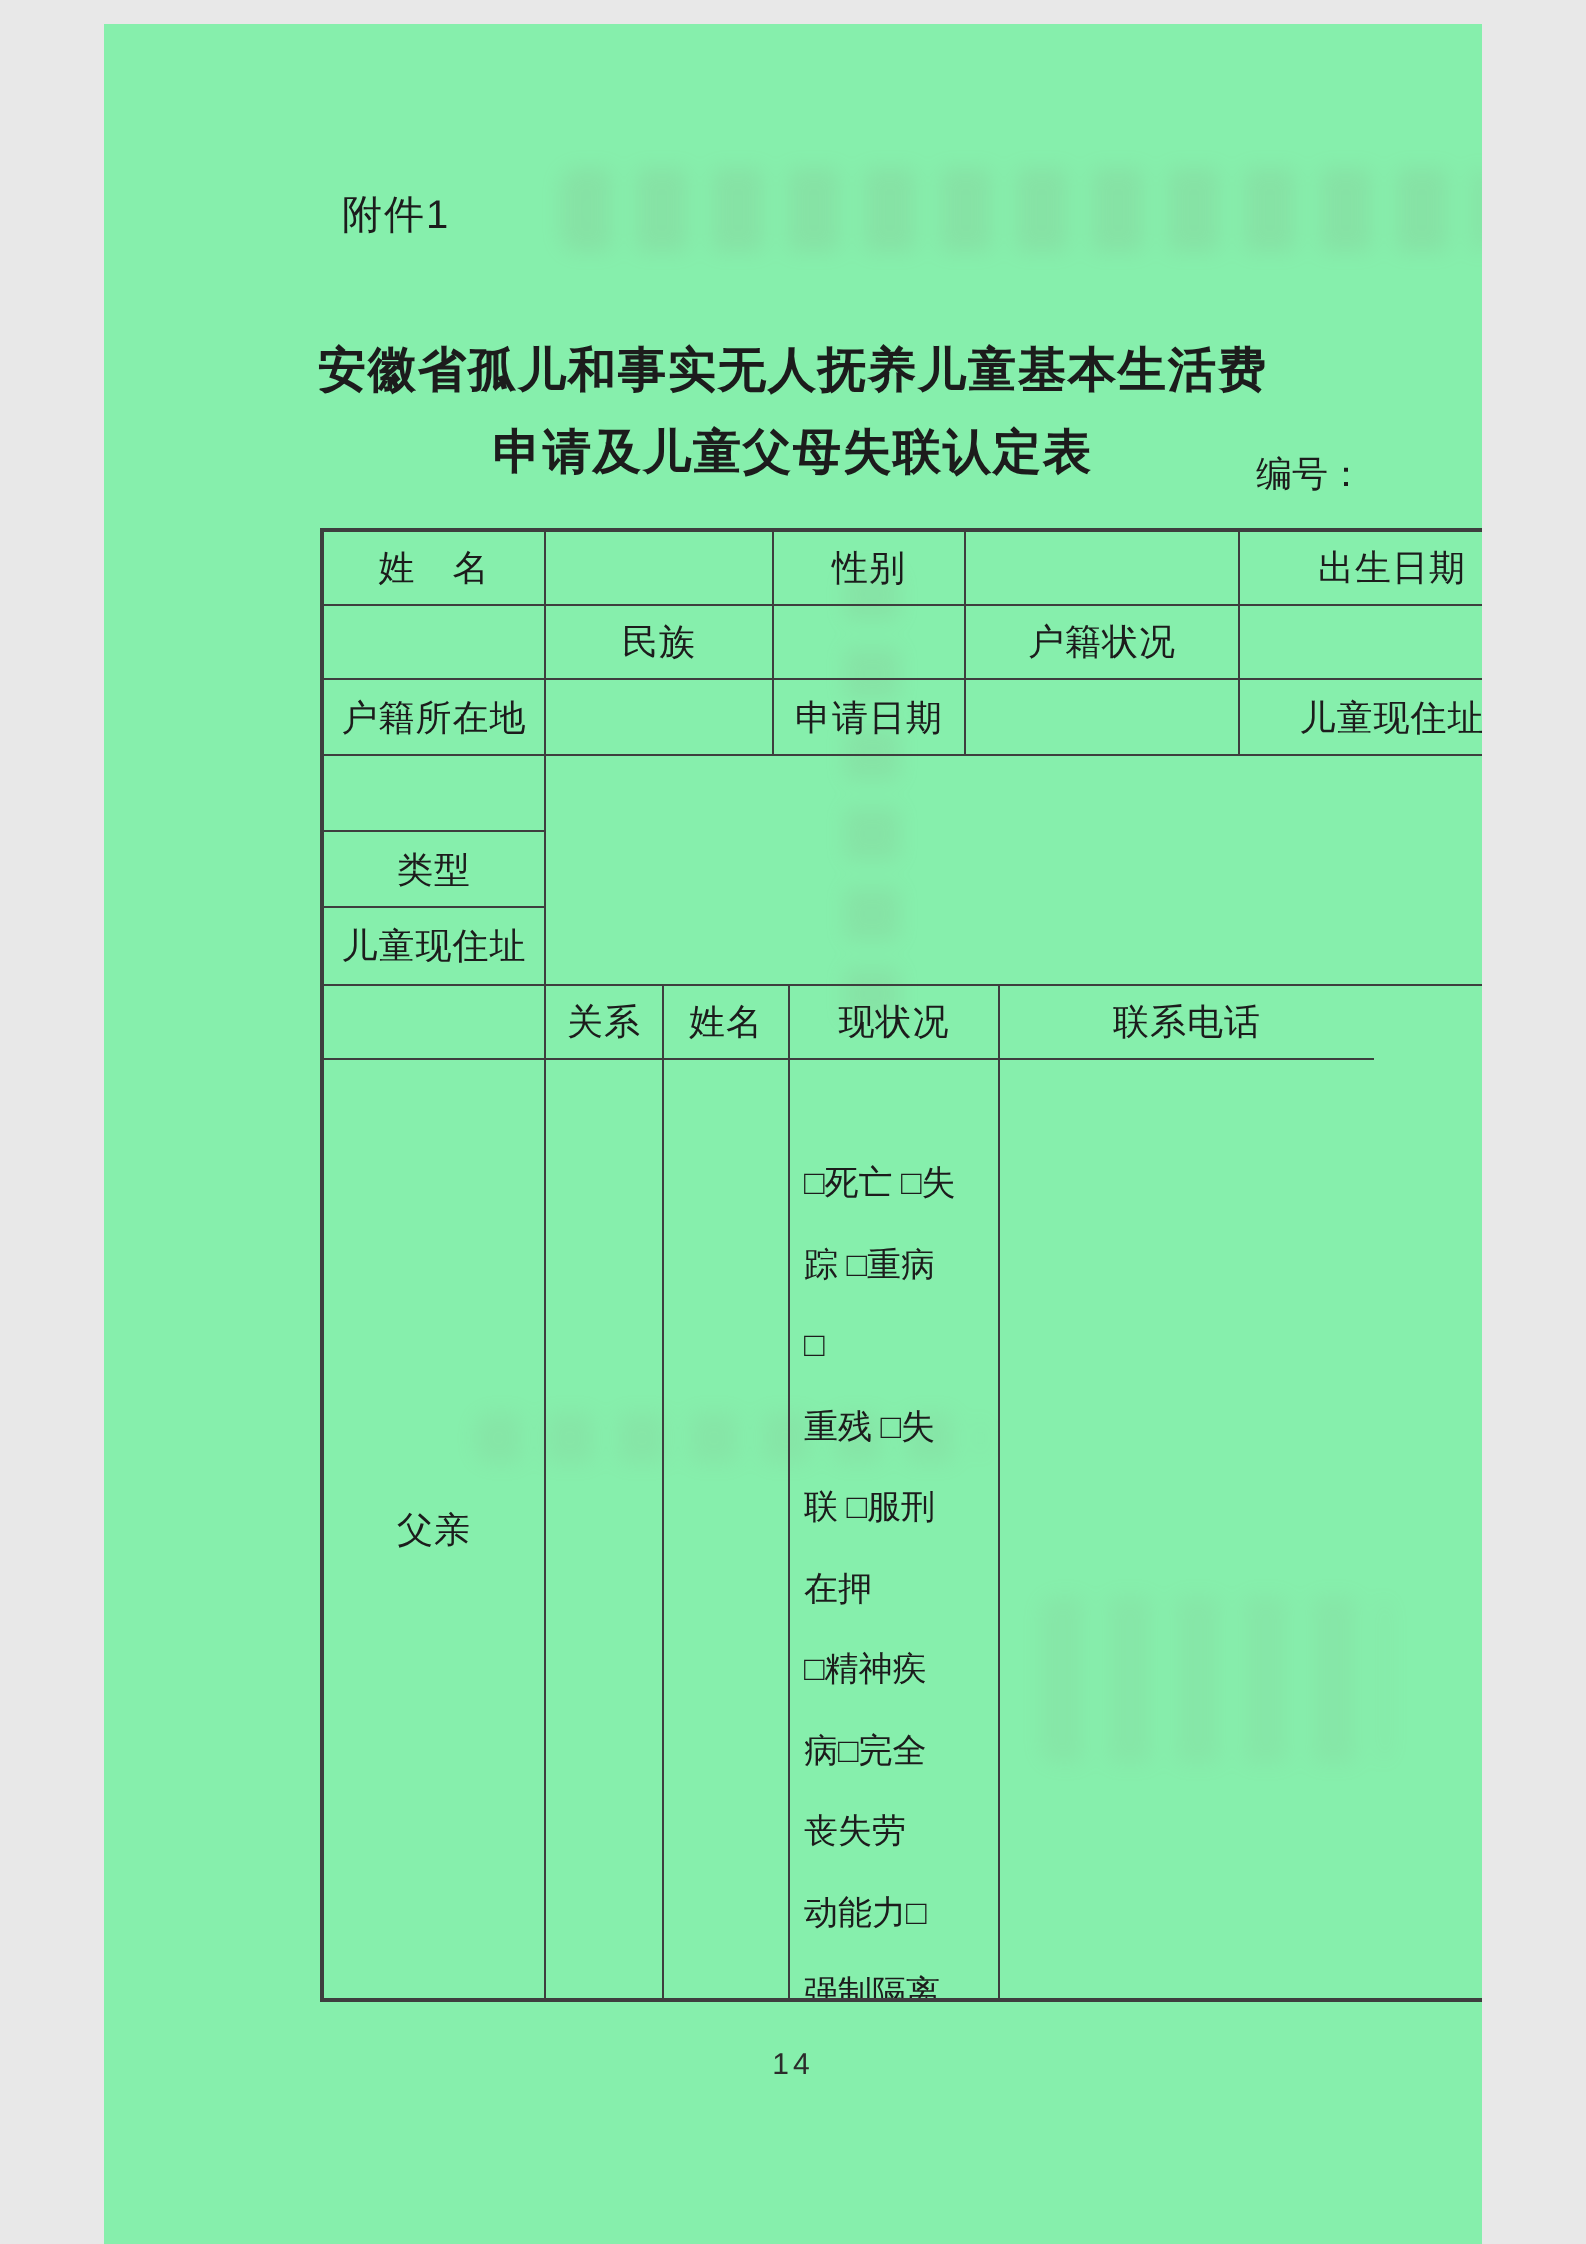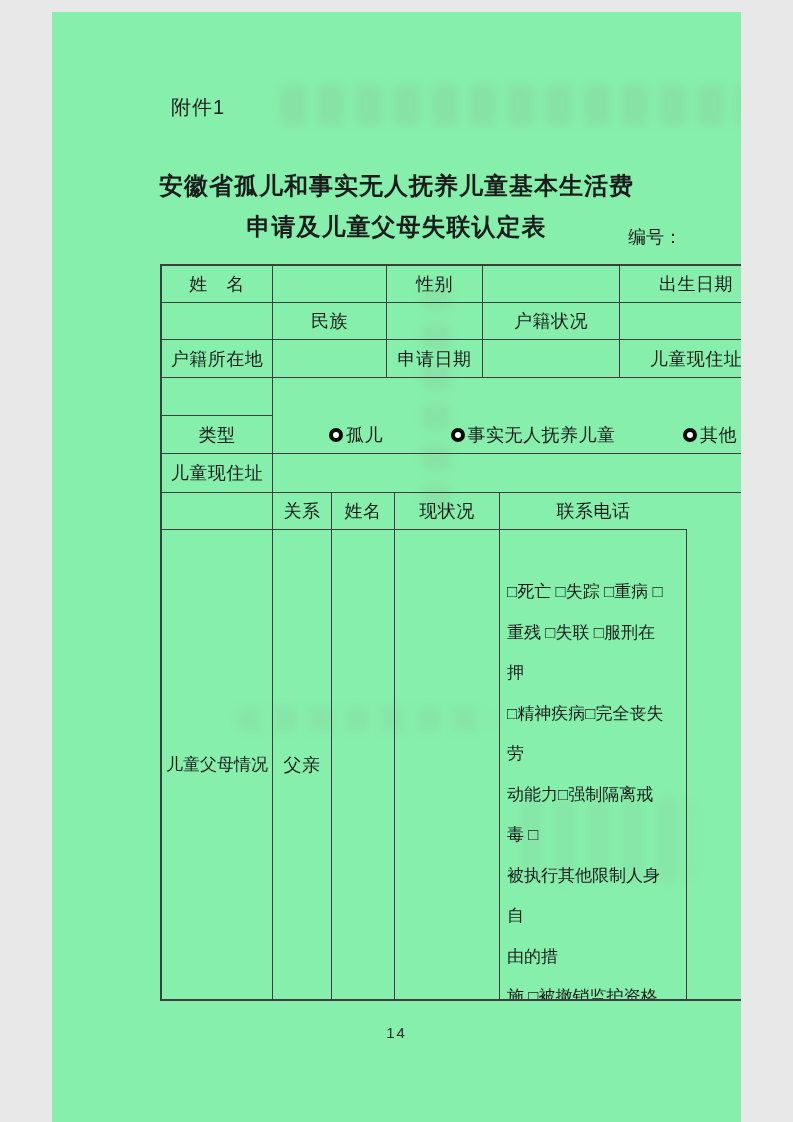--- a/index.html
+++ b/index.html
@@ -133,51 +133,36 @@
       <div class="c"></div>
 
       <div class="c">申请日期</div>
       <div class="c"></div>
       <div class="c">儿童现住址</div>
       <div class="c"></div>
     </div>
 
     <div class="sec sec-type">
       <div class="c">类型</div>
-      <div class="c nr type-options">
-        <span class="opt">
-          <span class="radio"></span>
-          <span>孤儿</span>
-        </span>
-        <span class="opt">
-          <span class="radio"></span>
-          <span>事实无人抚养儿童</span>
-        </span>
-        <span class="opt">
-          <span class="radio"></span>
-          <span>其他</span>
-        </span>
-      </div>
     </div>
 
     <div class="sec sec-addr">
       <div class="c">儿童现住址</div>
       <div class="c nr"></div>
     </div>
 
     <div class="sec sec-head">
       <div class="c"></div>
       <div class="c">关系</div>
       <div class="c">姓名</div>
       <div class="c">现状况</div>
       <div class="c nr">联系电话</div>
     </div>
 
     <div class="sec sec-main">
-      <div class="c nb" style="font-size:17px;letter-spacing:0;">儿童父母情况</div>
       <div class="c nb">父亲</div>
       <div class="c nb"></div>
       <div class="c nb"></div>
       <div class="c nb status-cell">□死亡 □失踪 □重病 □
 重残 □失联 □服刑在押
 □精神疾病□完全丧失劳
 动能力□强制隔离戒毒 □
 被执行其他限制人身自
 由的措
 施 □被撤销监护资格 □

